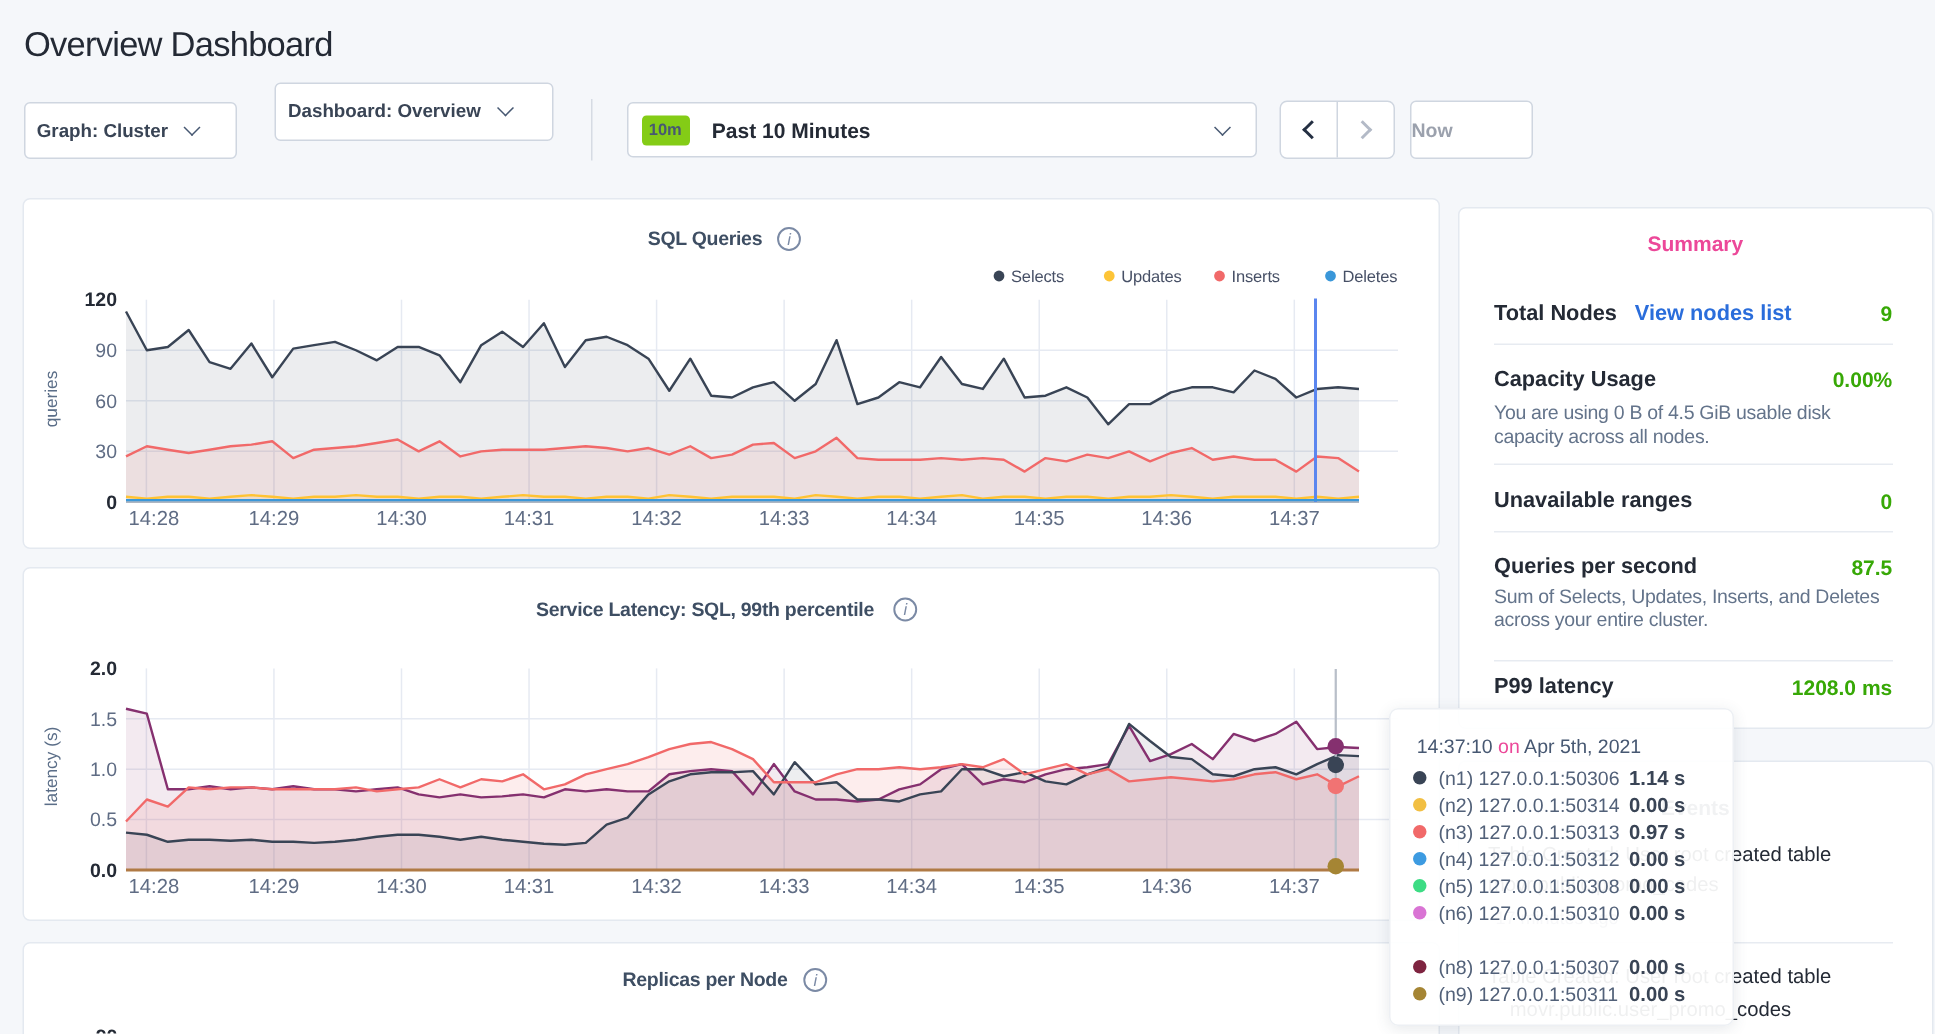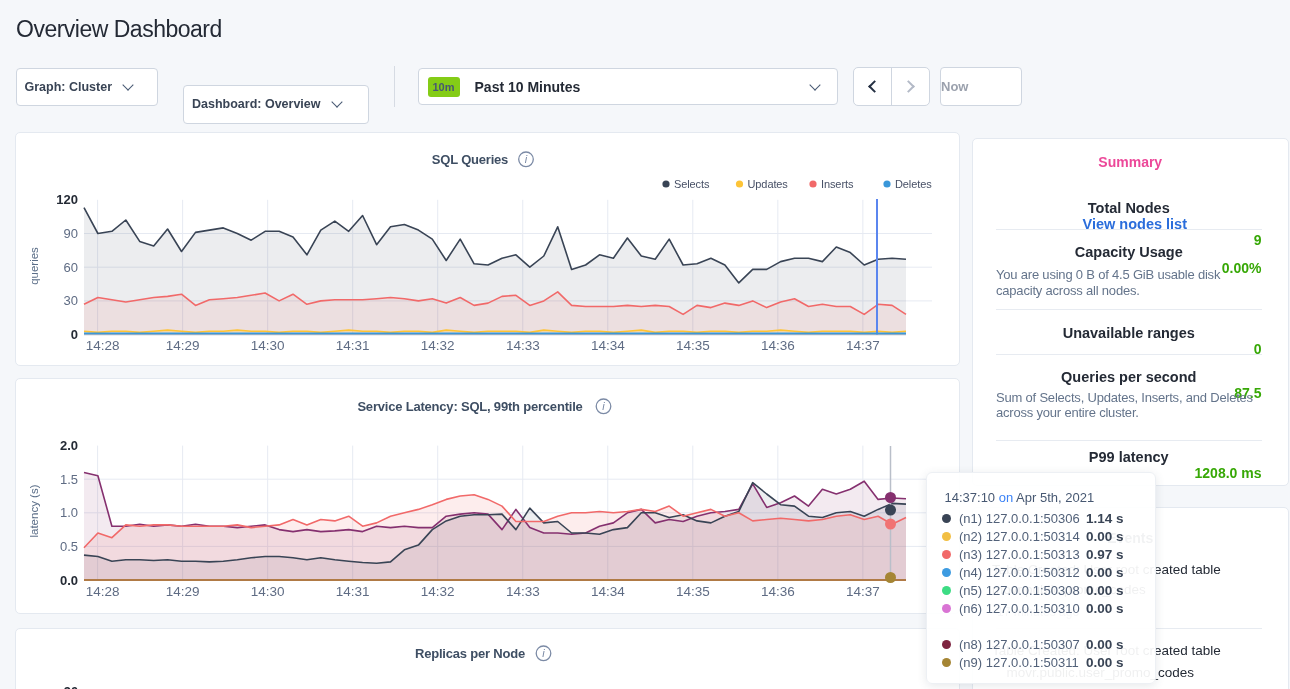--- a/index.html
+++ b/index.html
@@ -11,36 +11,36 @@
 .chev { display:inline-block; width:8px; height:8px; border-right:1.7px solid #475872; border-bottom:1.7px solid #475872;
   transform:rotate(45deg); margin-left:12px; margin-top:-4px; }
 .card { position:absolute; background:#fff; border:1px solid #e4e9f0; border-radius:5px; }
 svg text { font-family:"Liberation Sans", sans-serif; }
 .badge { background:#84cc16; border-radius:3px; font-size:11px; font-weight:700; color:#475872;
   padding:4px 5px; margin-right:15px; }
 .trow { position:absolute; left:15px; width:210px; height:18px; display:flex; align-items:center; }
 .tdot { width:9px; height:9px; border-radius:50%; display:inline-block; margin-right:8.5px; flex:none; }
 .tlab { font-size:13px; color:#526179; white-space:nowrap; }
 .tval { font-size:13.5px; font-weight:700; color:#394455; position:absolute; left:144.5px; white-space:nowrap; }
-.srow { position:absolute; left:23px; right:26px; height:18px; display:flex; align-items:center;flex-direction:column; }
+.srow { position:absolute; left:23px; right:26px; height:18px; display:flex; align-items:center; }
 .slab { font-size:14.5px; font-weight:700; color:#242a35; }
 .slink { font-size:14.5px; font-weight:700; color:#2a6ddb; margin-left:12px; }
 .sval { font-size:14px; font-weight:700; color:#37a806; margin-left:auto; }
 .sdesc { position:absolute; left:23px; width:264px; font-size:13px; letter-spacing:-0.2px; color:#64748b; line-height:15.5px; }
 .sdiv { position:absolute; left:23px; right:26px; height:1px; background:#e7ebf1; }
 .shead { position:absolute; top:14.5px; left:0; right:0; text-align:center; font-size:14px; font-weight:700; color:#ec4899; }
 .ehead { position:absolute; top:22px; left:0; right:0; text-align:center; font-size:14px; font-weight:700; color:#394455; }
 .etext { position:absolute; font-size:13.5px; color:#242a35; white-space:nowrap; }
 .etime { position:absolute; font-size:12px; color:#8a93a2; }
 </style></head>
 <body>
 <div class="title">Overview Dashboard</div>
 
 <div class="btn" style="left:15.5px; top:67.5px; width:142.5px; height:38.5px; padding-left:8px;">Graph: Cluster<span class="chev"></span></div>
-<div class="btn" style="left:183px; top:85px; width:186px; height:38.5px; padding-left:8px;">Dashboard: Overview<span class="chev"></span></div>
+<div class="btn" style="left:183px; top:55px; width:186px; height:38.5px; padding-left:8px;">Dashboard: Overview<span class="chev"></span></div>
 <div class="abs" style="left:394px; top:66px; width:1px; height:41px; background:#d6dbe3;"></div>
 
 <div class="btn" style="left:417.5px; top:68px; width:420px; height:37px; justify-content:flex-start; padding-left:9px;">
   <span class="badge">10m</span>
     <span style="color:#242a35; font-size:14px;">Past 10 Minutes</span>
   <span class="chev" style="position:absolute; right:18px;"></span>
 </div>
 
 <div class="abs" style="left:853px; top:67px; width:76.5px; height:39px; background:#fff; border:1px solid #cfd6e0; border-radius:5px; display:flex;">
   <div style="flex:1; border-right:1px solid #cfd6e0; display:flex; align-items:center; justify-content:center;">
@@ -200,21 +200,21 @@
 <text x="470" y="657.5" text-anchor="middle" font-size="13" font-weight="700" letter-spacing="-0.2" fill="#3e4e63">Replicas per Node</text>
     <g>
       <circle cx="543.5" cy="653.3" r="7.3" fill="none" stroke="#7b8aa5" stroke-width="1.3"></circle>
       <text x="543.5" y="657.0999999999999" text-anchor="middle" font-size="11" fill="#7b8aa5" font-family="Liberation Serif, serif" font-style="italic">i</text>
     </g>
 <text x="71" y="695.5" text-anchor="middle" font-size="13" font-weight="700" fill="#242a35">90</text>
 </svg>
 
 <div class="abs" style="left:925.5px; top:471.5px; width:230px; height:212.5px; background:rgba(255,255,255,0.93);
   border:1px solid #edf0f4; border-radius:6px; box-shadow:0 2px 10px rgba(60,70,90,0.12);">
-  <div style="position:absolute; left:18px; top:17px; font-size:13px; color:#475872;">14:37:10 <span style="color:#3b82f6;">on</span> Apr 5th, 2021</div>
+  <div style="position:absolute; left:18px; top:17px; font-size:13px; color:#475872;">14:37:10 <span style="color:#ec4899;">on</span> Apr 5th, 2021</div>
 <div class="trow" style="top:36.5px">
       <span class="tdot" style="background:#394455"></span>
       <span class="tlab">(n1) 127.0.0.1:50306</span>
       <span class="tval">1.14 s</span>
     </div>
 <div class="trow" style="top:54.5px">
       <span class="tdot" style="background:#f2bf43"></span>
       <span class="tlab">(n2) 127.0.0.1:50314</span>
       <span class="tval">0.00 s</span>
     </div>

